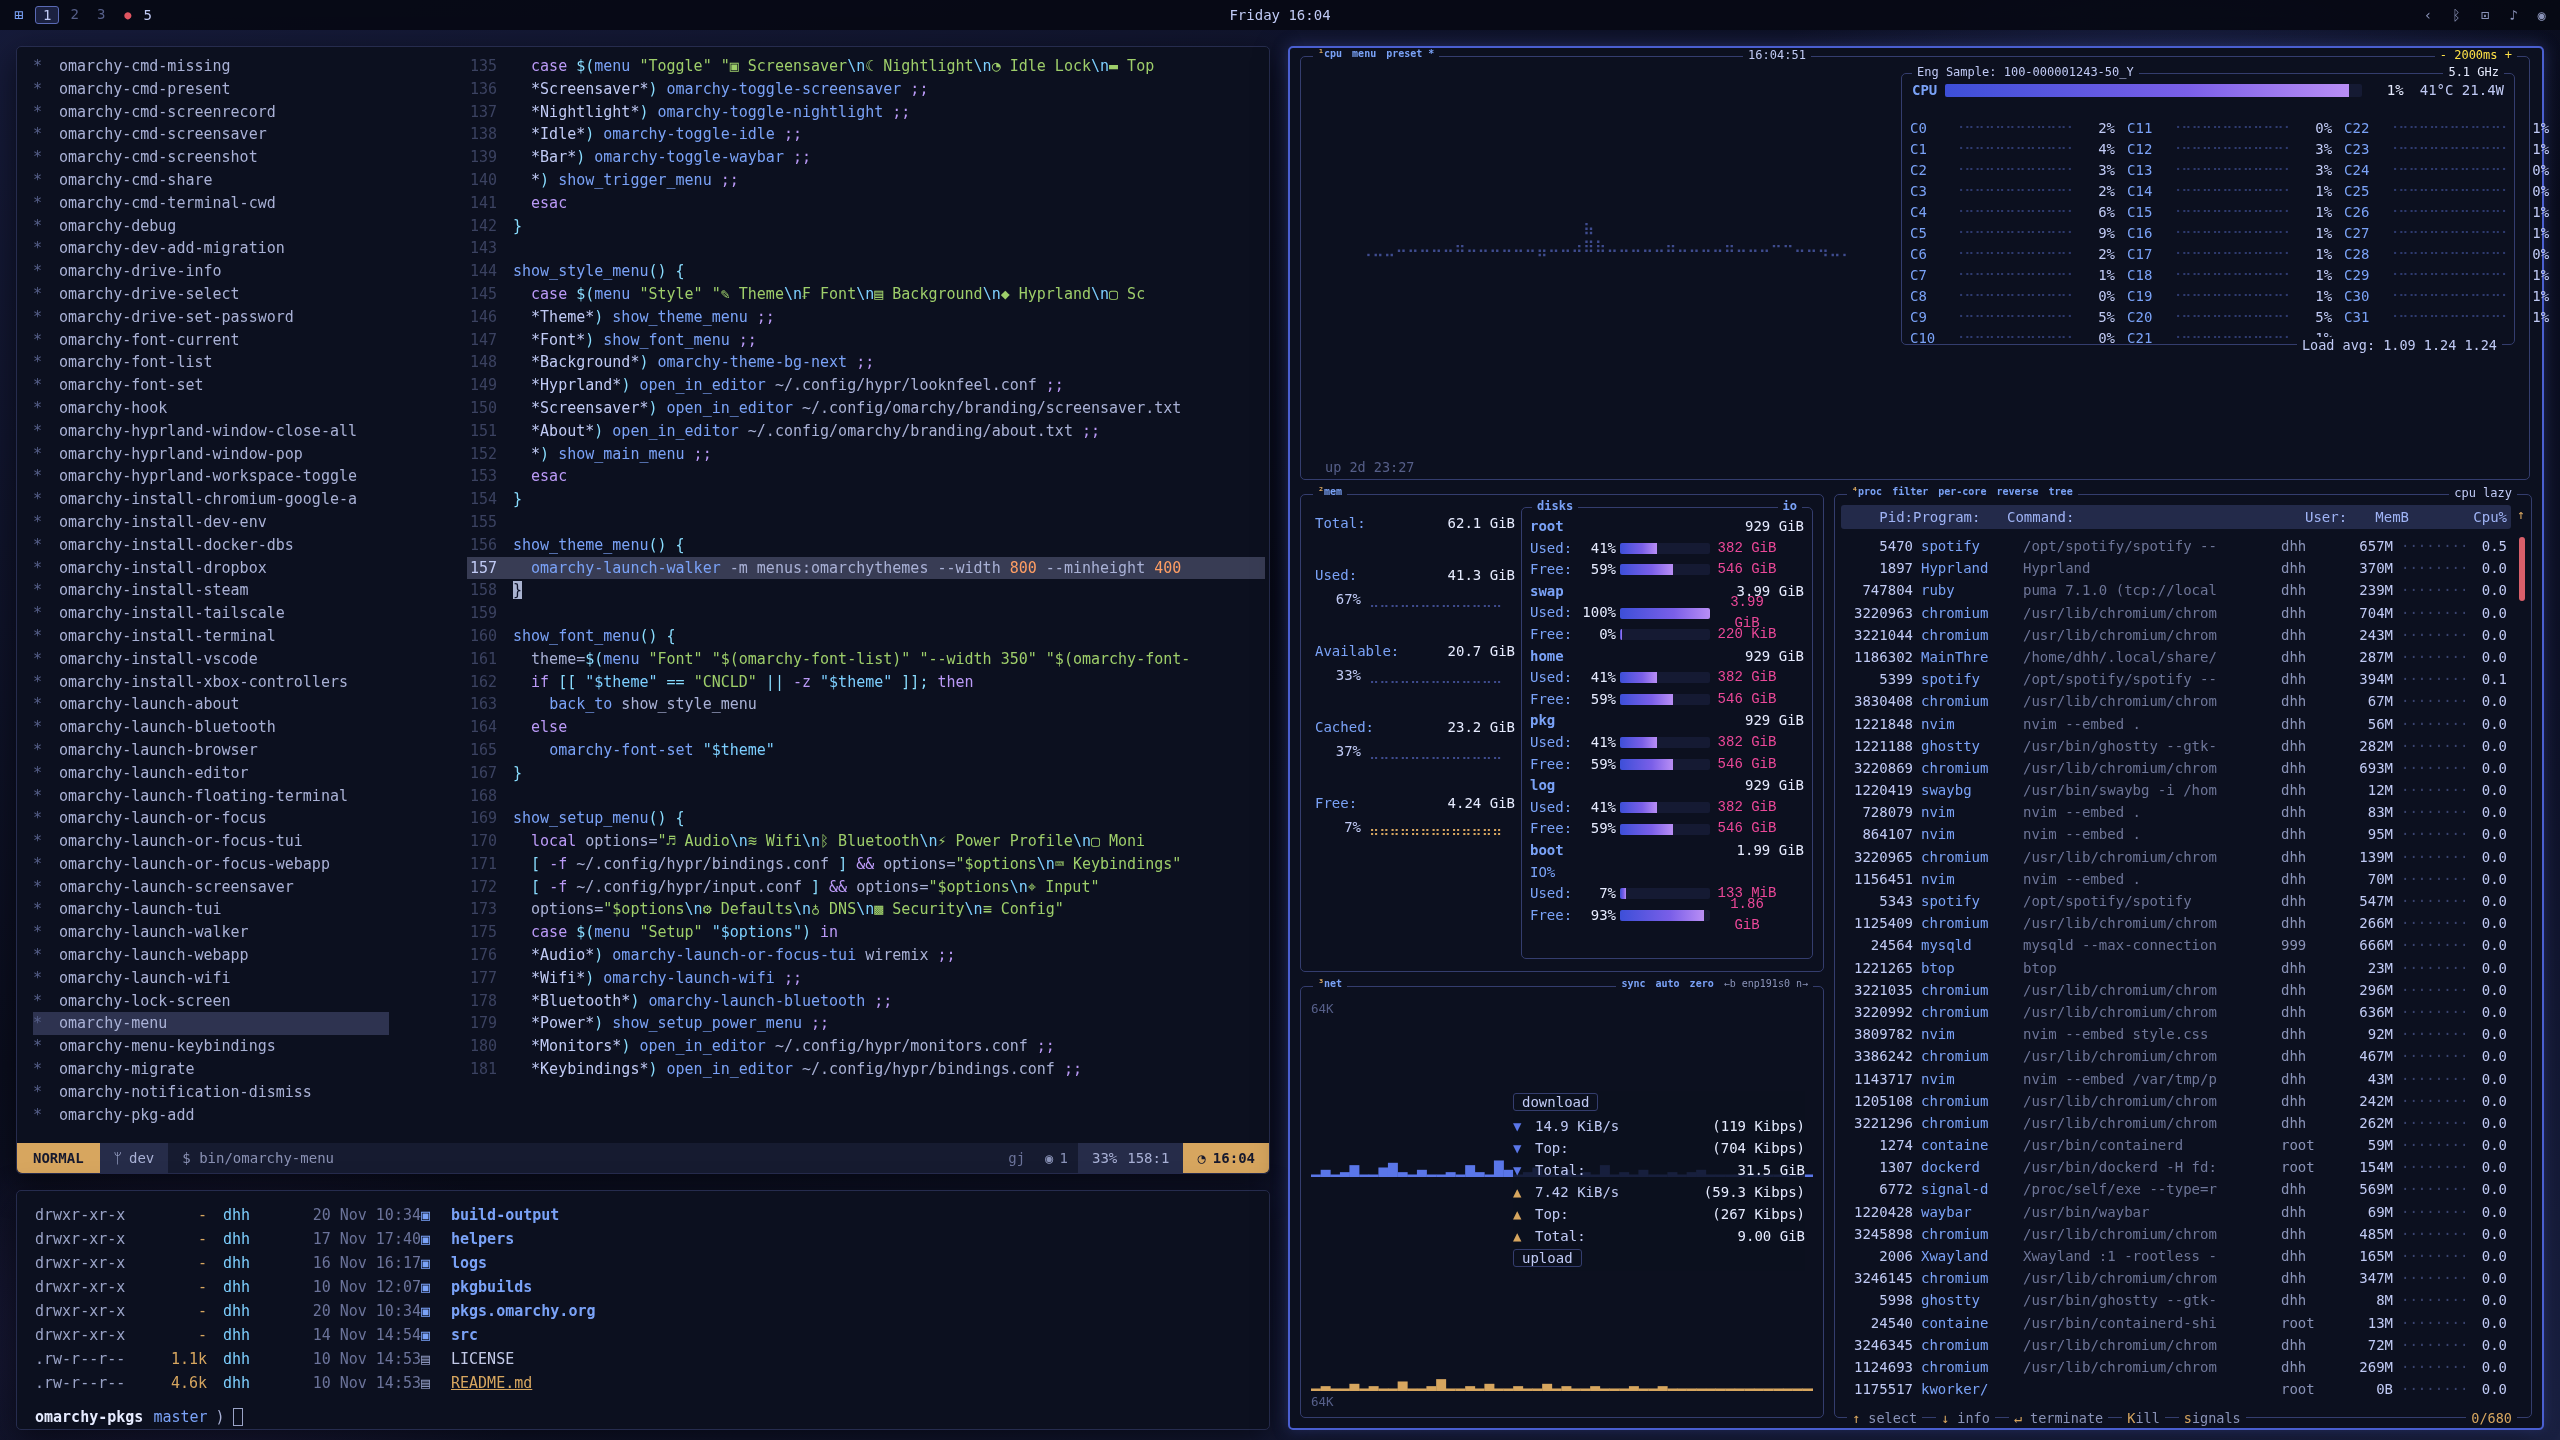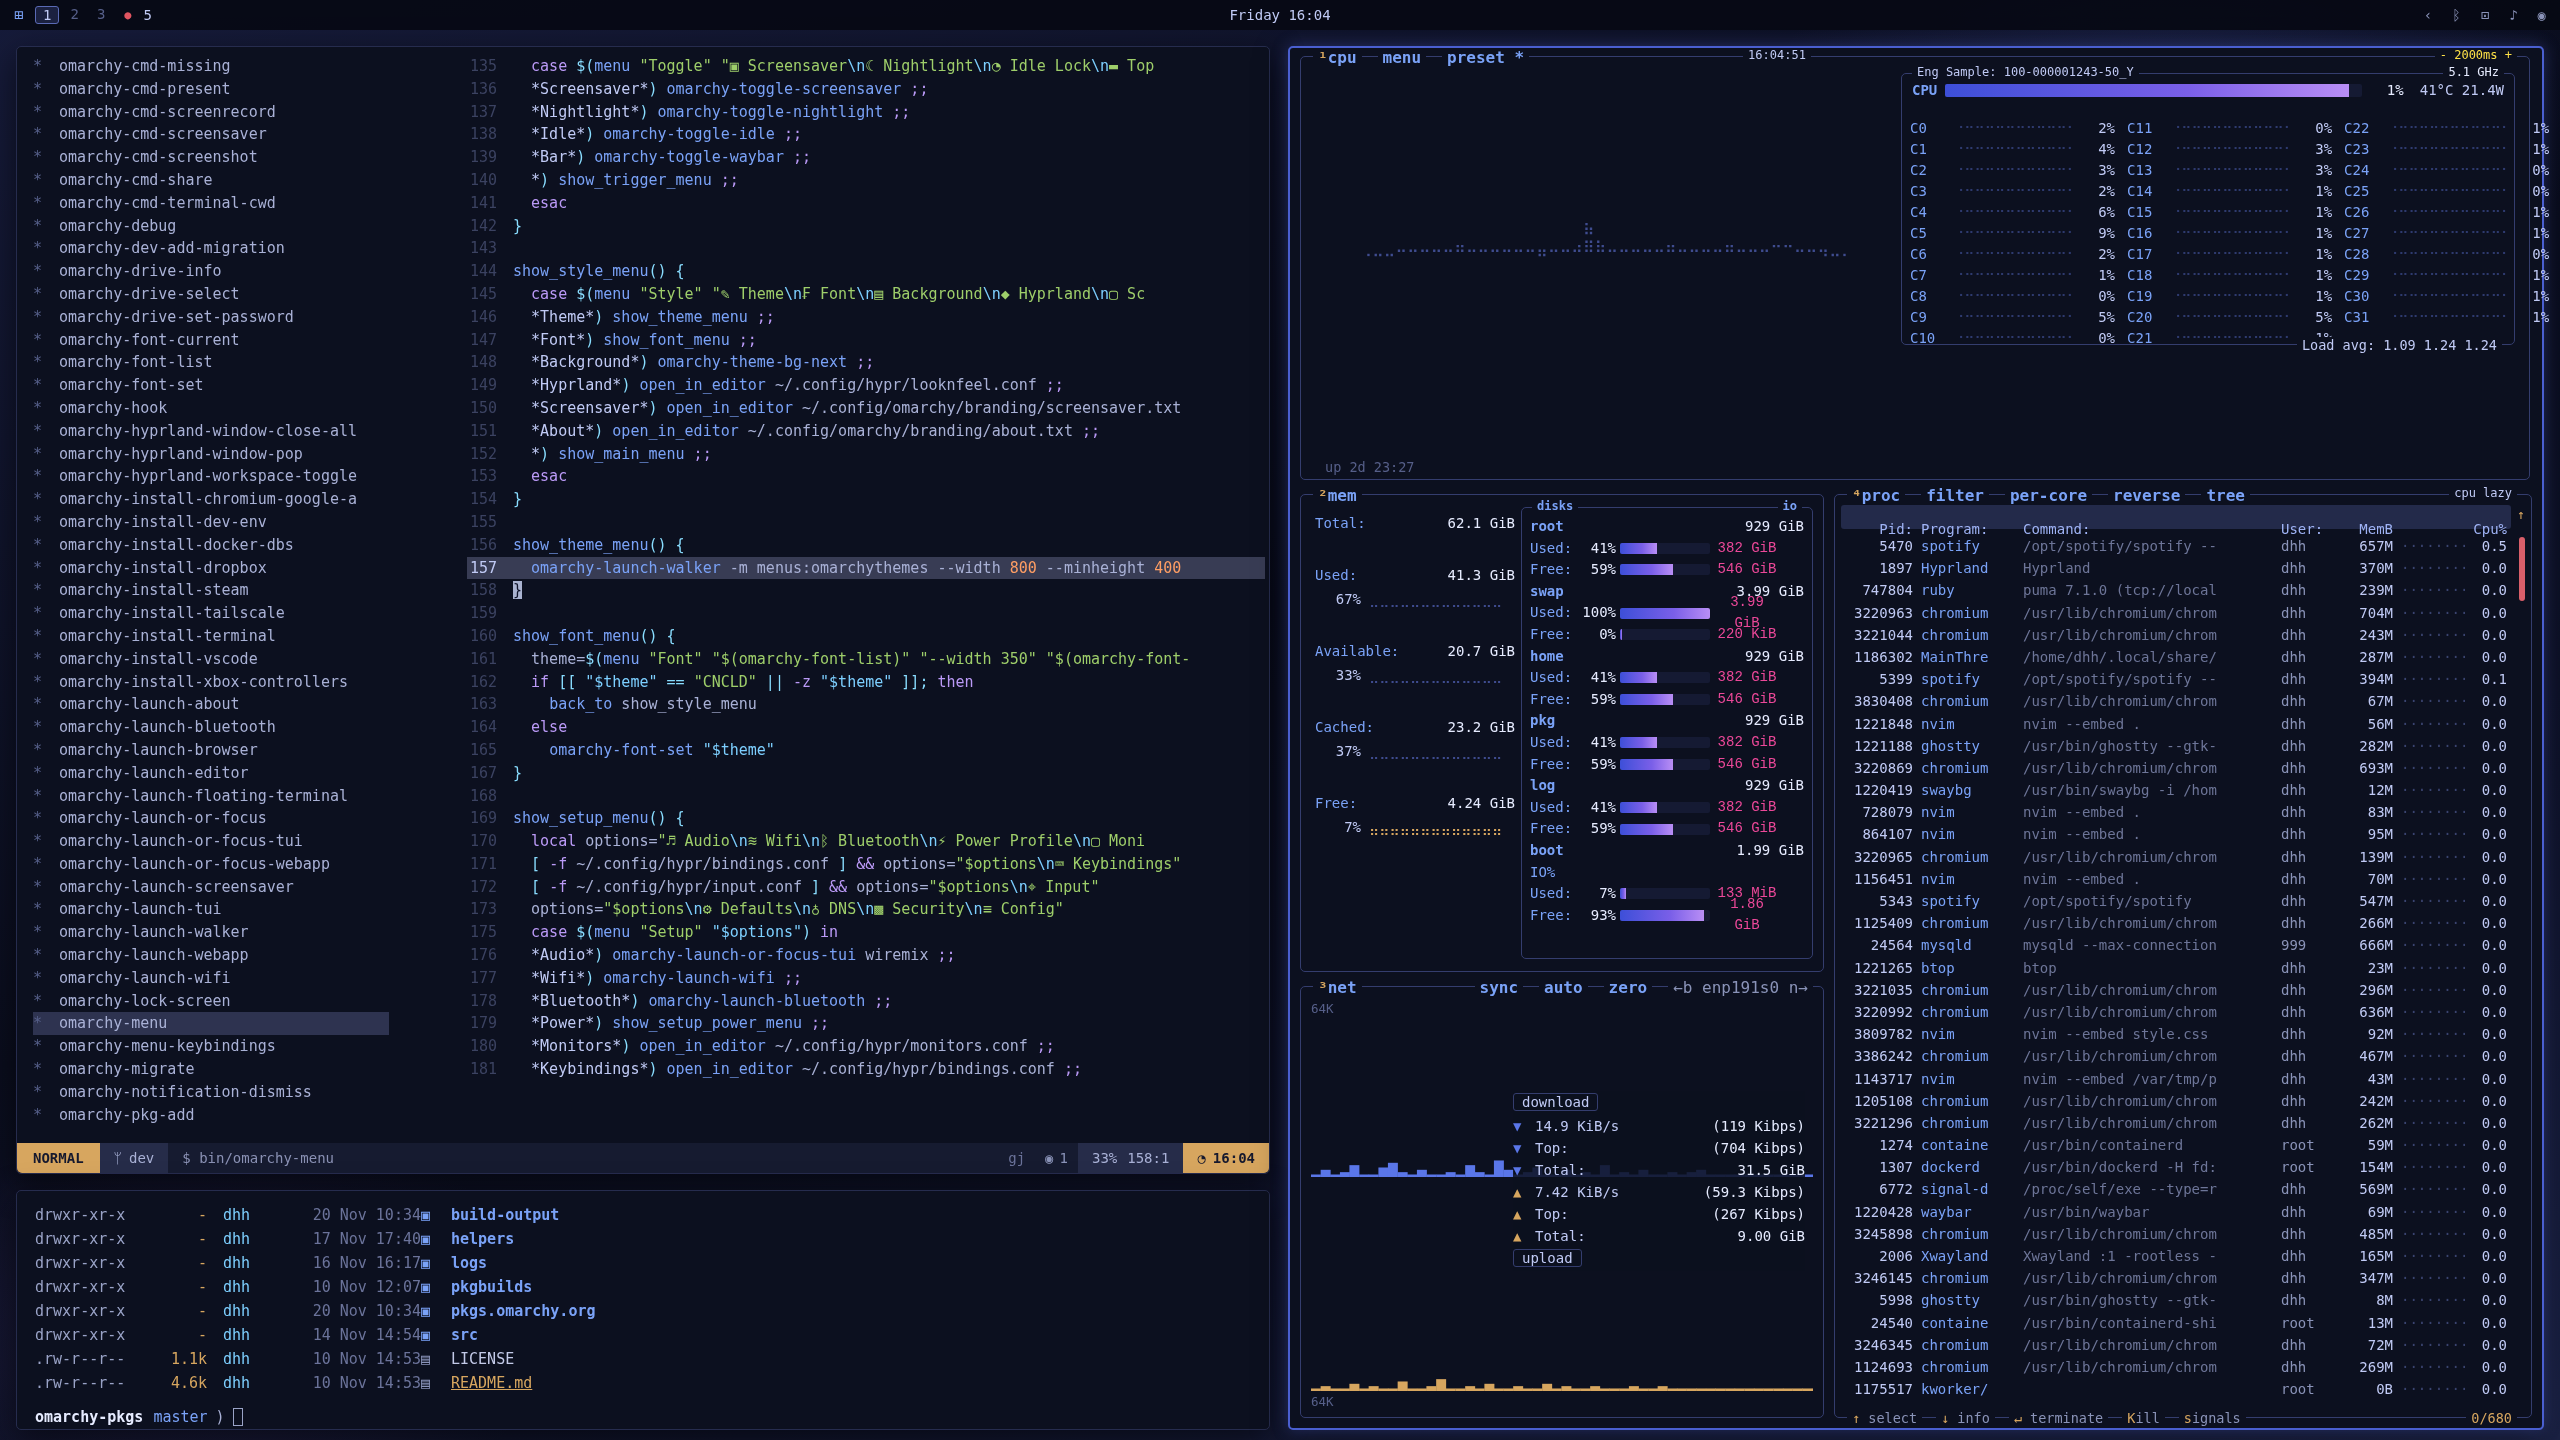--- a/index.html
+++ b/index.html
@@ -68,21 +68,21 @@
   .t-name.dir { color:#7aa2f7; font-weight:bold; }
   .t-name.file { color:#c3cae8; }
   .t-name.link { color:#d7a65f; text-decoration:underline; }
   .t-prompt { margin-top:10px; height:24px; line-height:24px; display:flex; align-items:center; }
   .pr-dir { color:#e6ebff; font-weight:bold; }
   .pr-branch { color:#7aa2f7; margin-left:10px; }
   .pr-sym { color:#a9b1d6; margin-left:8px; }
   .pr-cursor { display:inline-block; width:10px; height:18px; border:1.5px solid #9aa3c7; margin-left:8px; }
   
   .box { position:absolute; border:1px solid #343d6e; border-radius:5px; }
-  .blabel { position:absolute; top:-9px; font-size:16px; white-space:nowrap; display:flex; gap:16px; }
+  .blabel { position:absolute; top:-9px; font-size:10px; white-space:nowrap; display:flex; }
   .blabel span, .single-label { background:#0c101f; padding:0 5px; }
   .bl-num { color:#d7a65f; } .bl-t { color:#7aa2f7; font-weight:bold; }
   .bl-dim { color:#8a93b8; }
   .single-label { position:absolute; font-size:12px; white-space:nowrap; }
   .cpu-box { left:10px; top:8px; width:1230px; height:424px; }
   .cpu-graph { position:absolute; left:24px; top:158px; color:#3f4c8f; font-size:16px; line-height:22px; white-space:pre; }
   .cpu-uptime { position:absolute; left:20px; bottom:4px; color:#565f89; font-size:13.5px; background:#0c101f; padding:0 4px; }
   .cpusub { position:absolute; right:14px; top:16px; width:614px; height:272px; border:1px solid #343d6e; border-radius:5px; }
   .meter-row { display:flex; align-items:center; padding:8px 10px 2px 10px; gap:8px; }
   .meter-label { color:#7aa2f7; font-weight:bold; }
@@ -123,21 +123,21 @@
   .g-down { position:absolute; left:10px; right:10px; top:30px; height:160px; display:flex; align-items:flex-end; color:#5a76e8; font-size:16px; overflow:hidden; white-space:nowrap; }
   .g-up { position:absolute; left:10px; right:10px; bottom:26px; height:150px; display:flex; align-items:flex-end; color:#d7a65f; font-size:16px; overflow:hidden; white-space:nowrap; }
   .net-stats { position:absolute; right:18px; top:104px; width:292px; background:rgba(12,16,31,.85); }
   .n-boxlabel { display:inline-block; border:1px solid #343d6e; border-radius:3px; padding:0 8px; color:#c0caf5; margin:2px 0 4px 0; }
   .n-row { display:flex; height:22px; line-height:22px; }
   .n-arrow { width:22px; } .n-arrow.down { color:#5a76e8; } .n-arrow.up { color:#d7a65f; }
   .n-key { flex:1; color:#c0caf5; }
   .n-val { color:#e6ebff; }
   .proc-box { left:544px; top:446px; width:698px; height:924px; }
   .p-head { position:absolute; left:6px; right:20px; top:10px; height:24px; line-height:24px; background:#232a4a; border-radius:3px;
-    display:grid; grid-template-columns:68px 94px 1fr 48px 56px 64px 34px; column-gap:8px; color:#9fb3f5; padding:12px 4px; }
+    display:grid; grid-template-columns:68px 94px 1fr 48px 56px 64px 34px; color:#9fb3f5; padding:0 4px; }
   .p-head .h-pid, .p-head .h-mem, .p-head .h-cpu { text-align:right; }
   .proc-rows { position:absolute; left:6px; right:20px; top:40px; bottom:14px; overflow:hidden; }
   .p-row { display:grid; grid-template-columns:68px 94px 1fr 48px 56px 64px 34px; column-gap:8px; height:22.2px; line-height:22.2px; padding:0 4px; }
   .p-pid { text-align:right; color:#c0caf5; }
   .p-prog { color:#7aa2f7; overflow:hidden; }
   .p-cmd { color:#6d7598; overflow:hidden; white-space:nowrap; }
   .p-user { color:#8a93b8; }
   .p-mem { text-align:right; color:#c0caf5; }
   .p-dots { color:#3a4470; overflow:hidden; white-space:nowrap; }
   .p-cpu { text-align:right; color:#c0caf5; }

